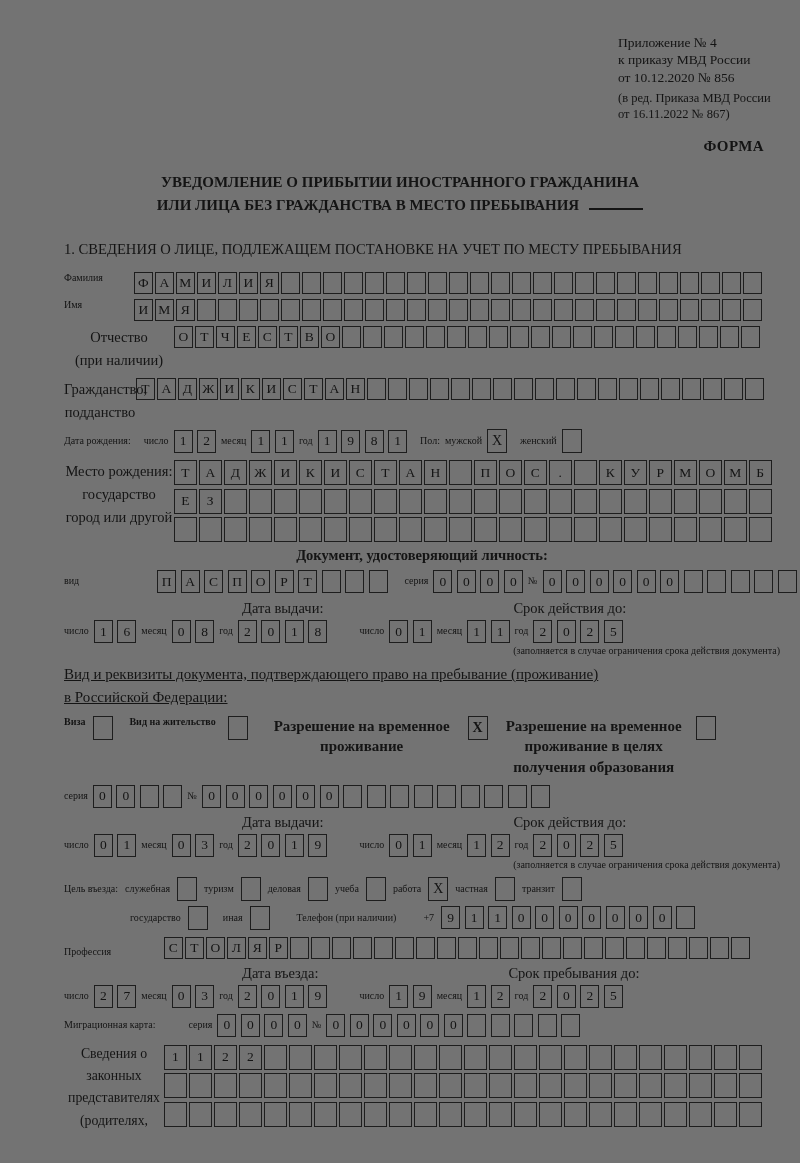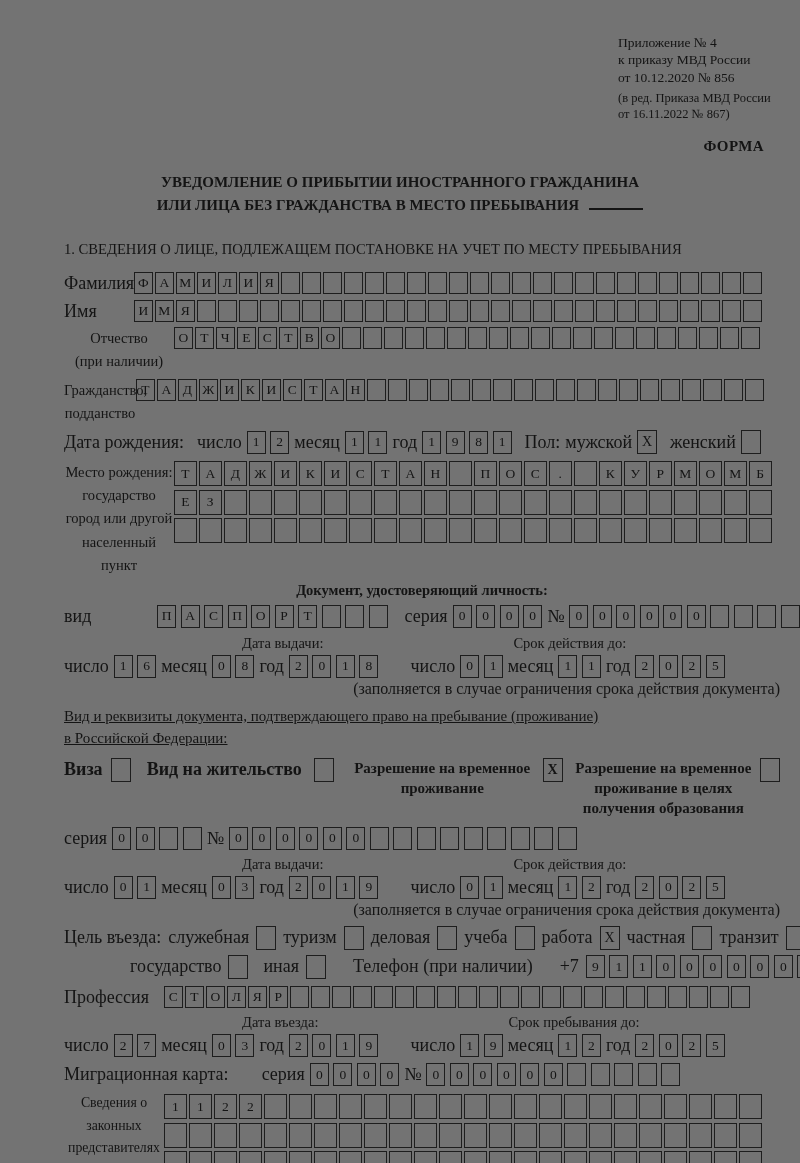--- a/index.html
+++ b/index.html
@@ -12,39 +12,39 @@
   .hdr { margin-left:618px; width:178px; font-size:13.5px; line-height:1.28; }
   .hdr .sub { font-size:12.5px; }
   .hdr .gap { height:4px; }
   .forma { text-align:right; padding-right:36px; font-weight:bold; font-size:15px; margin-top:16px; letter-spacing:.4px; }
   .title { text-align:center; font-weight:bold; font-size:15px; margin-top:16px; line-height:1.55; }
   .blank { display:inline-block; width:54px; border-bottom:2px solid #141414; margin-left:10px; vertical-align:baseline; }
   .sec1 { margin:24px 18px 0 64px; font-size:14.6px; font-weight:normal; }
   .content { margin:14px 20px 0 64px; }
 
   .row { display:flex; align-items:flex-start; margin-bottom:5px; }
-  .vcenter { align-items:flex-start; }
-  .lbl { font-size:18px; line-height:1.25; flex:0 0 auto; }
+  .vcenter { align-items:flex-end; }
+  .lbl { font-size:10px; line-height:1.25; flex:0 0 auto; }
   .lblcol { display:flex; flex-direction:column; font-size:14.5px; line-height:1.6; flex:0 0 auto;text-align:center; }
   .w70 { width:70px; } .w72 { width:72px; } .w100 { width:100px; } .w110 { width:110px; }
   .cells { display:flex; gap:2.5px; flex:0 0 auto; }
   .cell { width:18.5px; height:22px; border:1.6px solid #1d1d1d; display:flex; align-items:center; justify-content:center; font-size:13.5px; flex:0 0 auto; }
   .w .cell { width:22.5px; height:25px; }
   .sp { gap:4.5px; }
   .sp .cell, .dg .cell { width:19px; height:23px; }
   .cb { width:20px; height:24px; border:1.6px solid #1d1d1d; display:inline-flex; align-items:center; justify-content:center; font-size:14px; flex:0 0 auto; }
   .stack { display:flex; flex-direction:column; gap:3.5px; }
 
   .dochead { text-align:center; font-weight:bold; font-size:14.5px; margin:4px 0 6px 0; }
   .dhead { display:flex; font-size:14.5px; margin-bottom:3px; }
   .dhead .h1 { margin-left:178px; } .dhead .h2 { margin-left:190px; }
   .dg { display:flex; align-items:center; gap:5px; font-size:15px; }
   .dg .cells { gap:4.5px; }
   .dgright { margin-left:32px; }
-  .note { font-size:16px; text-align:right; margin:2px 0 7px 0; }
+  .note { font-size:10px; text-align:right; margin:2px 0 7px 0; }
   .plain { font-size:15px; line-height:1.5;text-decoration:underline; }
   .cbrow { margin-top:8px; margin-bottom:8px;font-weight:bold; }
   .optwrap { display:inline-block; text-align:center; font-size:15px; line-height:1.35; }
   .ow190 { width:196px; } .ow185 { width:188px; }
   .ml8{margin-left:8px;} .ml12{margin-left:12px;} .ml16{margin-left:16px;} .ml20{margin-left:20px;} .ml28{margin-left:28px;}
   .tight { gap:7px; }
   .indent { margin-left:66px; }
 </style>
 </head>
 <body>
@@ -243,21 +243,20 @@
       <span class="cb">X</span>
       <span class="lbl ml8">женский</span>
       <span class="cb"></span>
     </div>
 
     <div class="row">
       <span class="lblcol w110">
         <span>Место рождения:</span>
         <span>государство</span>
         <span>город или другой</span>
-        <span>населенный пункт</span>
       </span>
       <span class="stack">
         <span class="cells w">
             <span class="cell">Т</span>
             <span class="cell">А</span>
             <span class="cell">Д</span>
             <span class="cell">Ж</span>
             <span class="cell">И</span>
             <span class="cell">К</span>
             <span class="cell">И</span>

